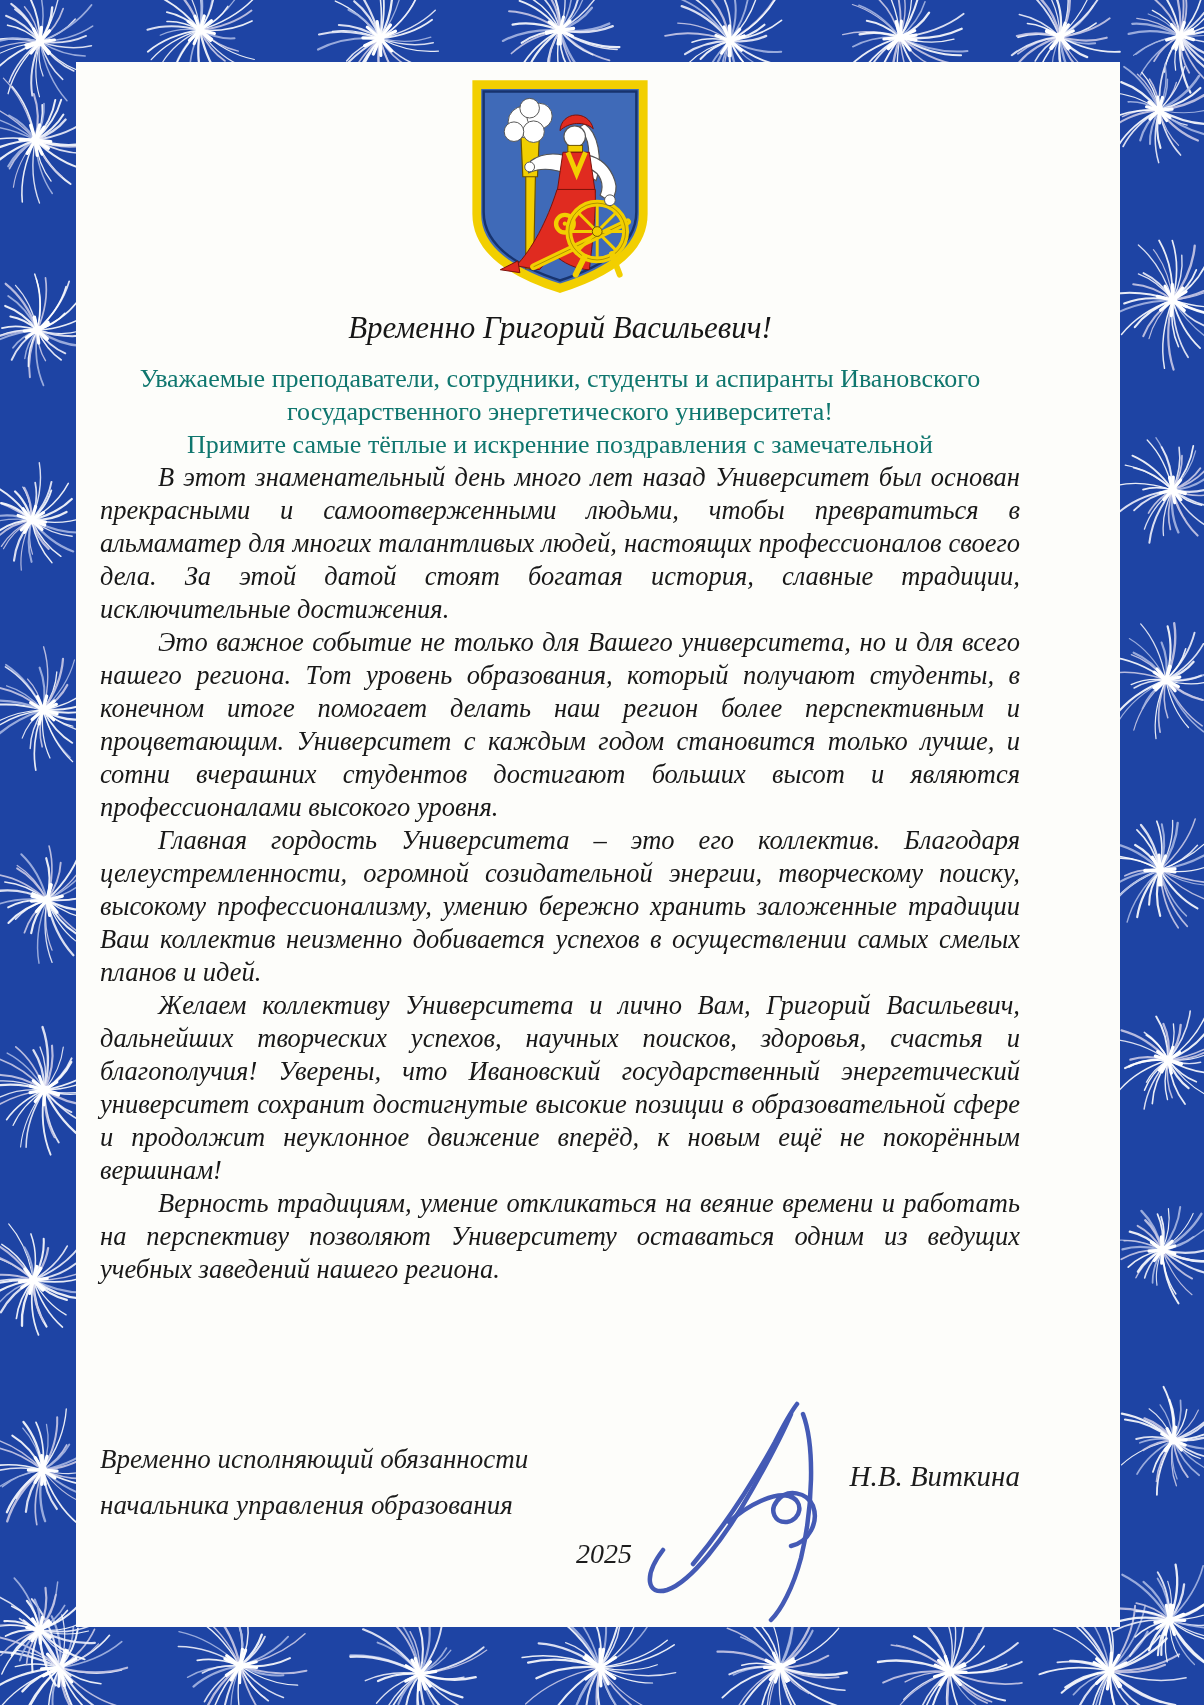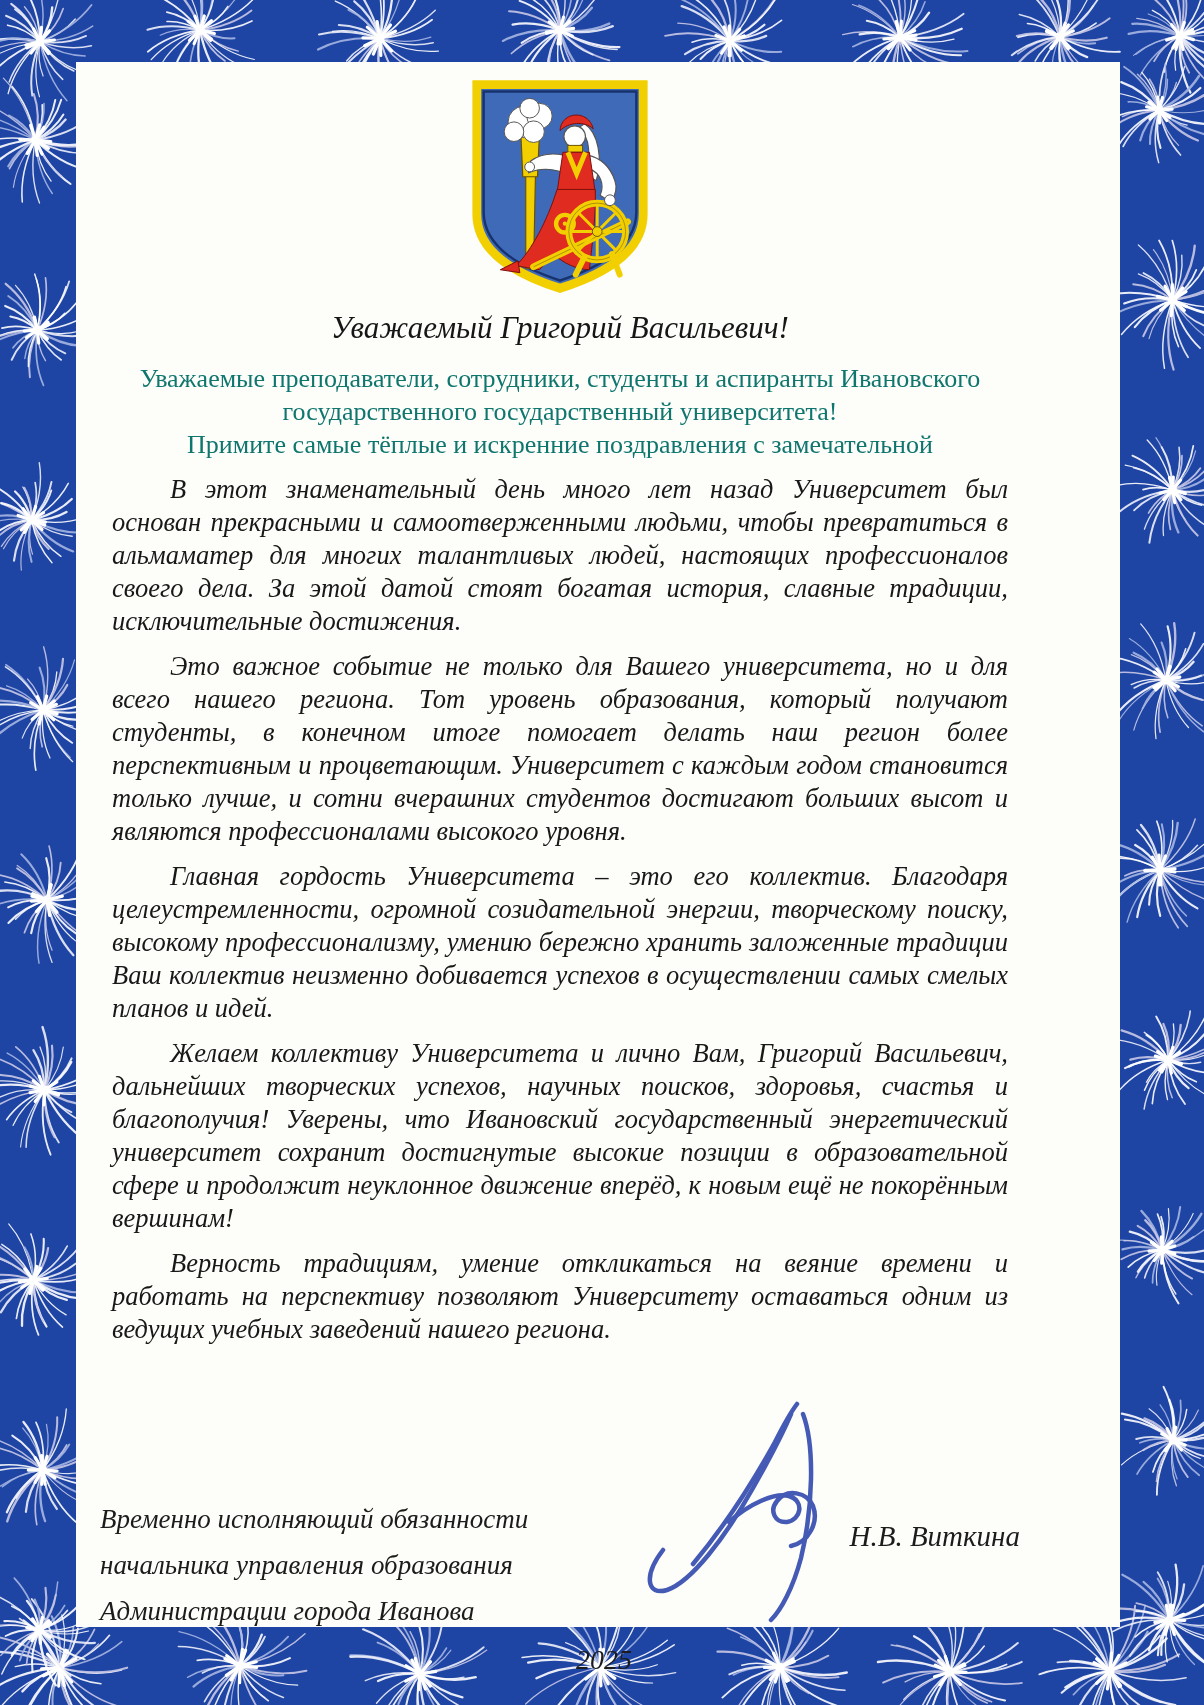--- a/index.html
+++ b/index.html
@@ -22,21 +22,21 @@
   .salutation{
     margin-top:8px;text-align:center;
     font-style:italic;font-size:31px;line-height:44px;color:#161616;
   }
   .intro{margin-top:12px;}
   .intro-line{
     text-align:center;font-size:26px;line-height:33px;color:#0f766e;
   }
   .body-text{margin-top:0;}
   .body-par{
-    margin:12px;font-style:italic;font-size:26.5px;line-height:33px;
+    margin:0;font-style:italic;font-size:26.5px;line-height:33px;
     text-align:justify;text-indent:58px;color:#181818;
   }
   .sig-row{
     margin-top:150px;display:flex;justify-content:space-between;align-items:flex-start;
   }
   .sig-left .sig-line{
     font-style:italic;font-size:27px;line-height:46px;white-space:nowrap;
   }
   .sig-name{
     font-style:italic;font-size:29px;padding-top:24px;white-space:nowrap;text-align:center;
@@ -1497,41 +1497,40 @@
         </g>
         <circle cx="133" cy="158" r="29" fill="none" stroke="#6b5200" stroke-width="1" opacity="0.5"></circle>
         <circle cx="133" cy="158" r="5" fill="#f2cf00" stroke="#6b5200" stroke-width="1"></circle>
 
         <path d="M 120 184 L 111 202" stroke="#f2cf00" stroke-width="6" stroke-linecap="round"></path>
         <path d="M 148 181 L 156 202" stroke="#f2cf00" stroke-width="6" stroke-linecap="round"></path>
         <circle cx="146" cy="126" r="5.5" fill="#ffffff" stroke="#555" stroke-width="1"></circle>
       </svg>
     </div>
 
-    <div class="salutation">Уважаемый Григорий Васильевич!</div>
+    <div class="salutation">Временно Григорий Васильевич!</div>
 
     <div class="intro">
       <div class="intro-line">Уважаемые преподаватели, сотрудники, студенты и аспиранты Ивановского</div>
-      <div class="intro-line">государственного государственный университета!</div>
+      <div class="intro-line">государственного энергетического университета!</div>
       <div class="intro-line">Примите самые тёплые и искренние поздравления с замечательной</div>
     </div>
 
     <div class="body-text">
       <p class="body-par">В этот знаменательный день много лет назад Университет был основан прекрасными и самоотверженными людьми, чтобы превратиться в альмаматер для многих талантливых людей, настоящих профессионалов своего дела. За этой датой стоят богатая история, славные традиции, исключительные достижения.</p>
       <p class="body-par">Это важное событие не только для Вашего университета, но и для всего нашего региона. Тот уровень образования, который получают студенты, в конечном итоге помогает делать наш регион более перспективным и процветающим. Университет с каждым годом становится только лучше, и сотни вчерашних студентов достигают больших высот и являются профессионалами высокого уровня.</p>
       <p class="body-par">Главная гордость Университета – это его коллектив. Благодаря целеустремленности, огромной созидательной энергии, творческому поиску, высокому профессионализму, умению бережно хранить заложенные традиции Ваш коллектив неизменно добивается успехов в осуществлении самых смелых планов и идей.</p>
       <p class="body-par">Желаем коллективу Университета и лично Вам, Григорий Васильевич, дальнейших творческих успехов, научных поисков, здоровья, счастья и благополучия! Уверены, что Ивановский государственный энергетический университет сохранит достигнутые высокие позиции в образовательной сфере и продолжит неуклонное движение вперёд, к новым ещё не покорённым вершинам!</p>
       <p class="body-par">Верность традициям, умение откликаться на веяние времени и работать на перспективу позволяют Университету оставаться одним из ведущих учебных заведений нашего региона.</p>
     </div>
 
     <div class="sig-row">
       <div class="sig-left">
         <div class="sig-line">Временно исполняющий обязанности</div>
         <div class="sig-line">начальника управления образования</div>
-        <div class="sig-line">Администрации города Иванова</div>
       </div>
       <div class="sig-name">Н.В. Виткина</div>
     </div>
 
     <div class="year">2025</div>
 
     <svg class="signature-svg" width="230" height="250" viewBox="0 0 230 250" xmlns="http://www.w3.org/2000/svg">
       <g fill="none" stroke="#3b52b2" stroke-width="4.5" stroke-linecap="round" opacity="0.95">
         <path d="M 42 170 C 22 196 26 216 46 210 C 70 202 104 158 132 108 C 150 76 164 48 170 34"></path>
         <path d="M 72 184 C 102 148 132 102 154 62 C 162 46 170 32 176 24"></path>

